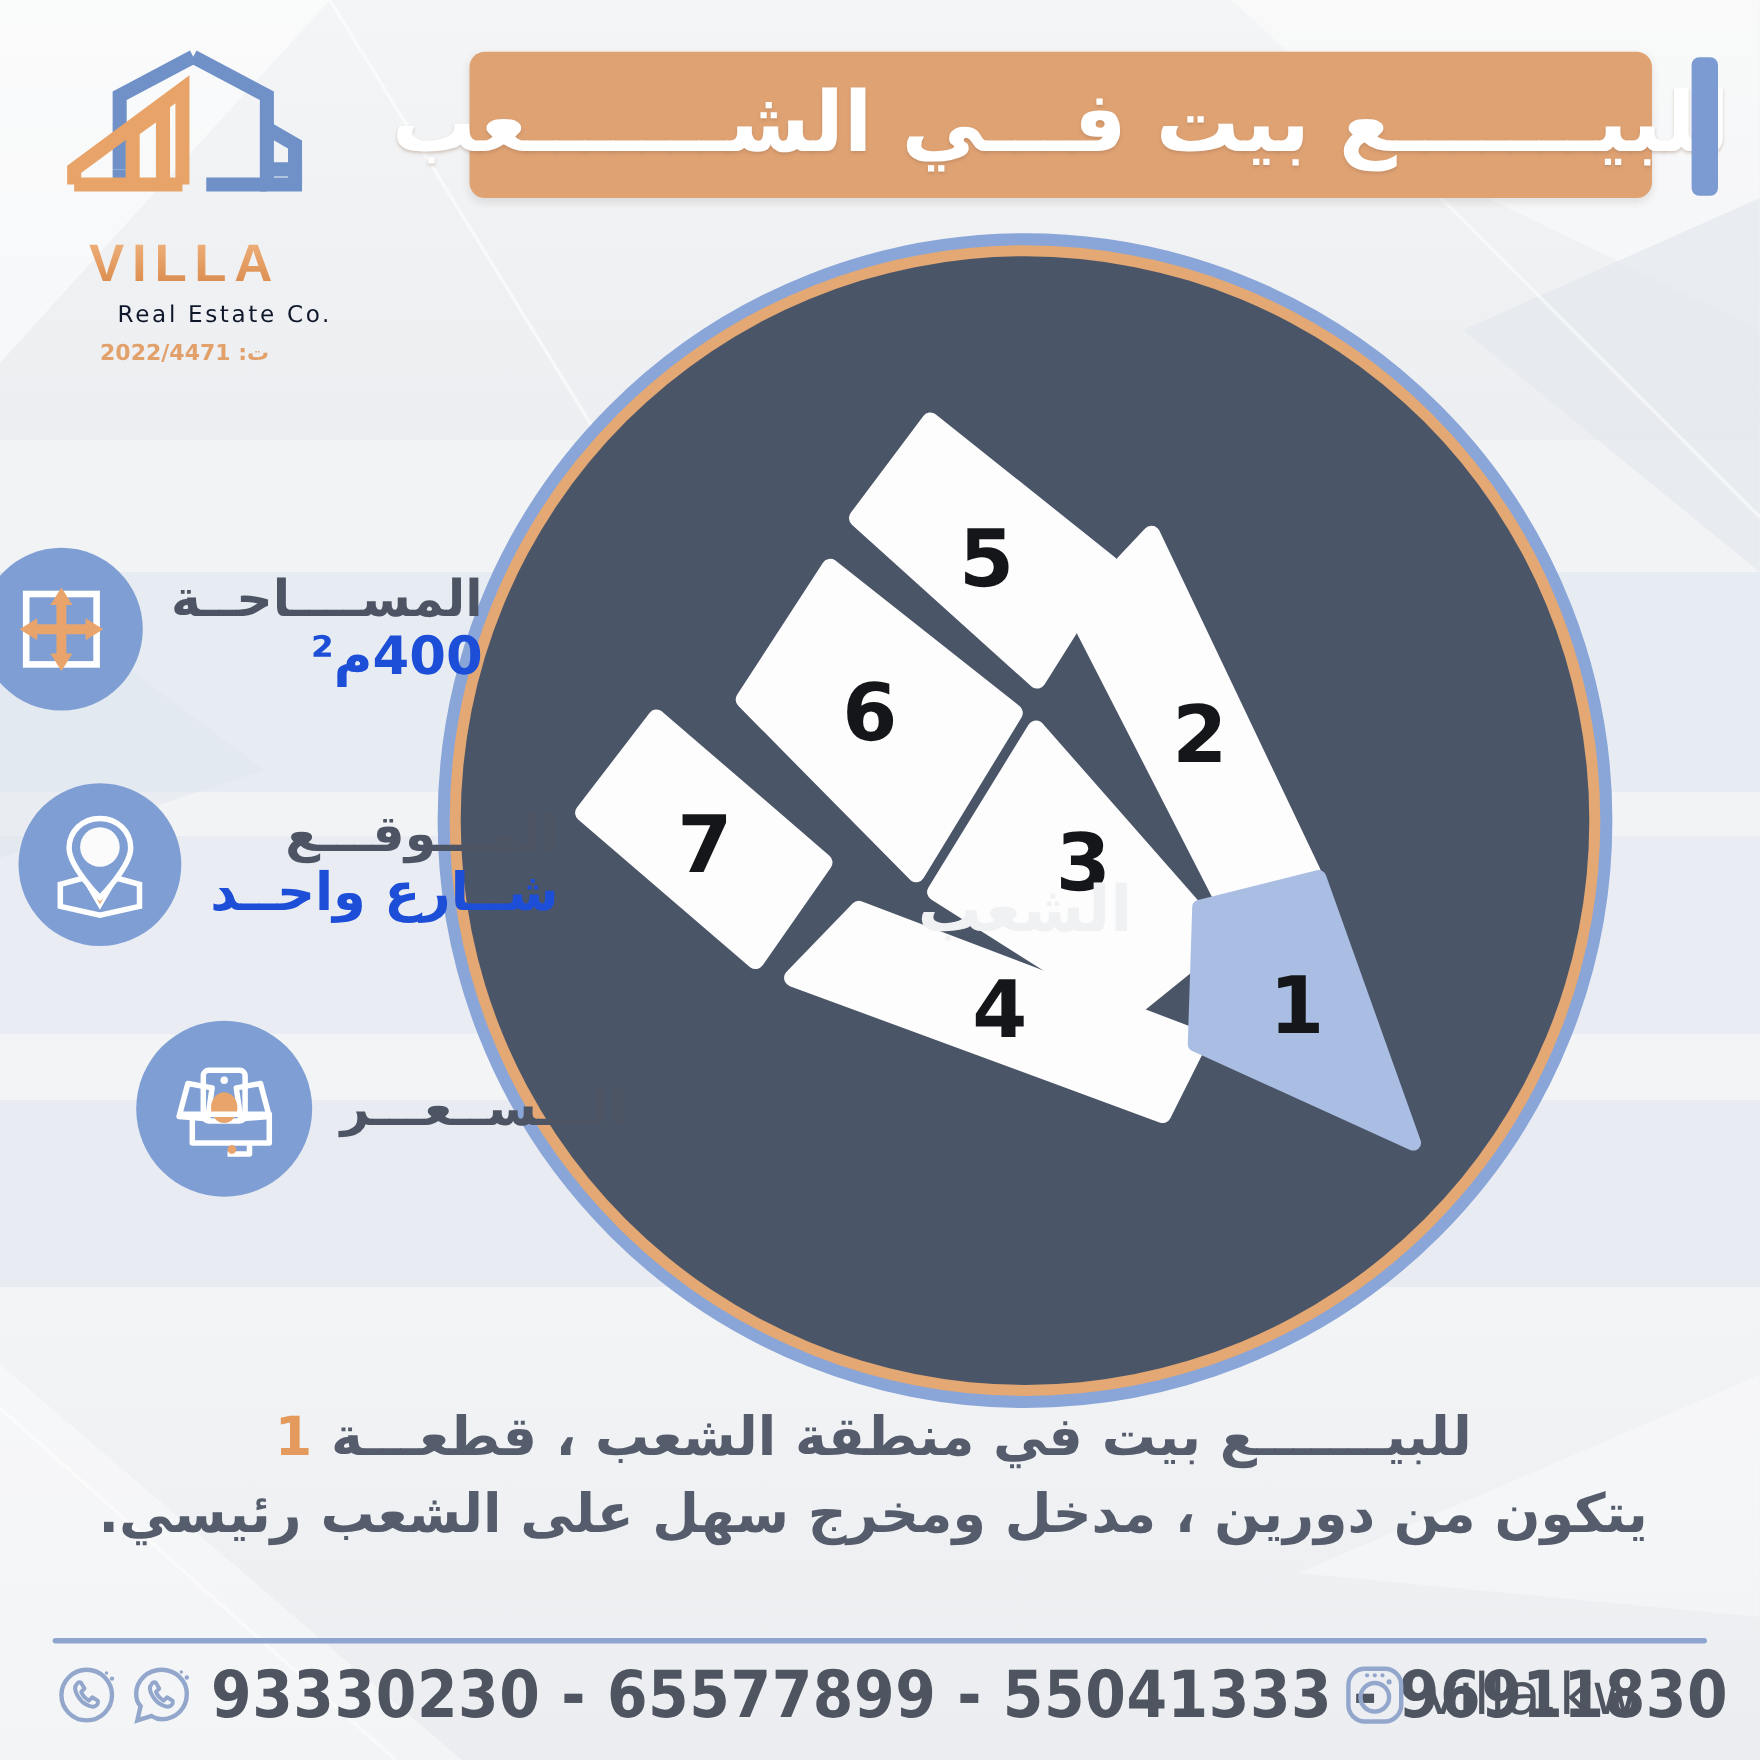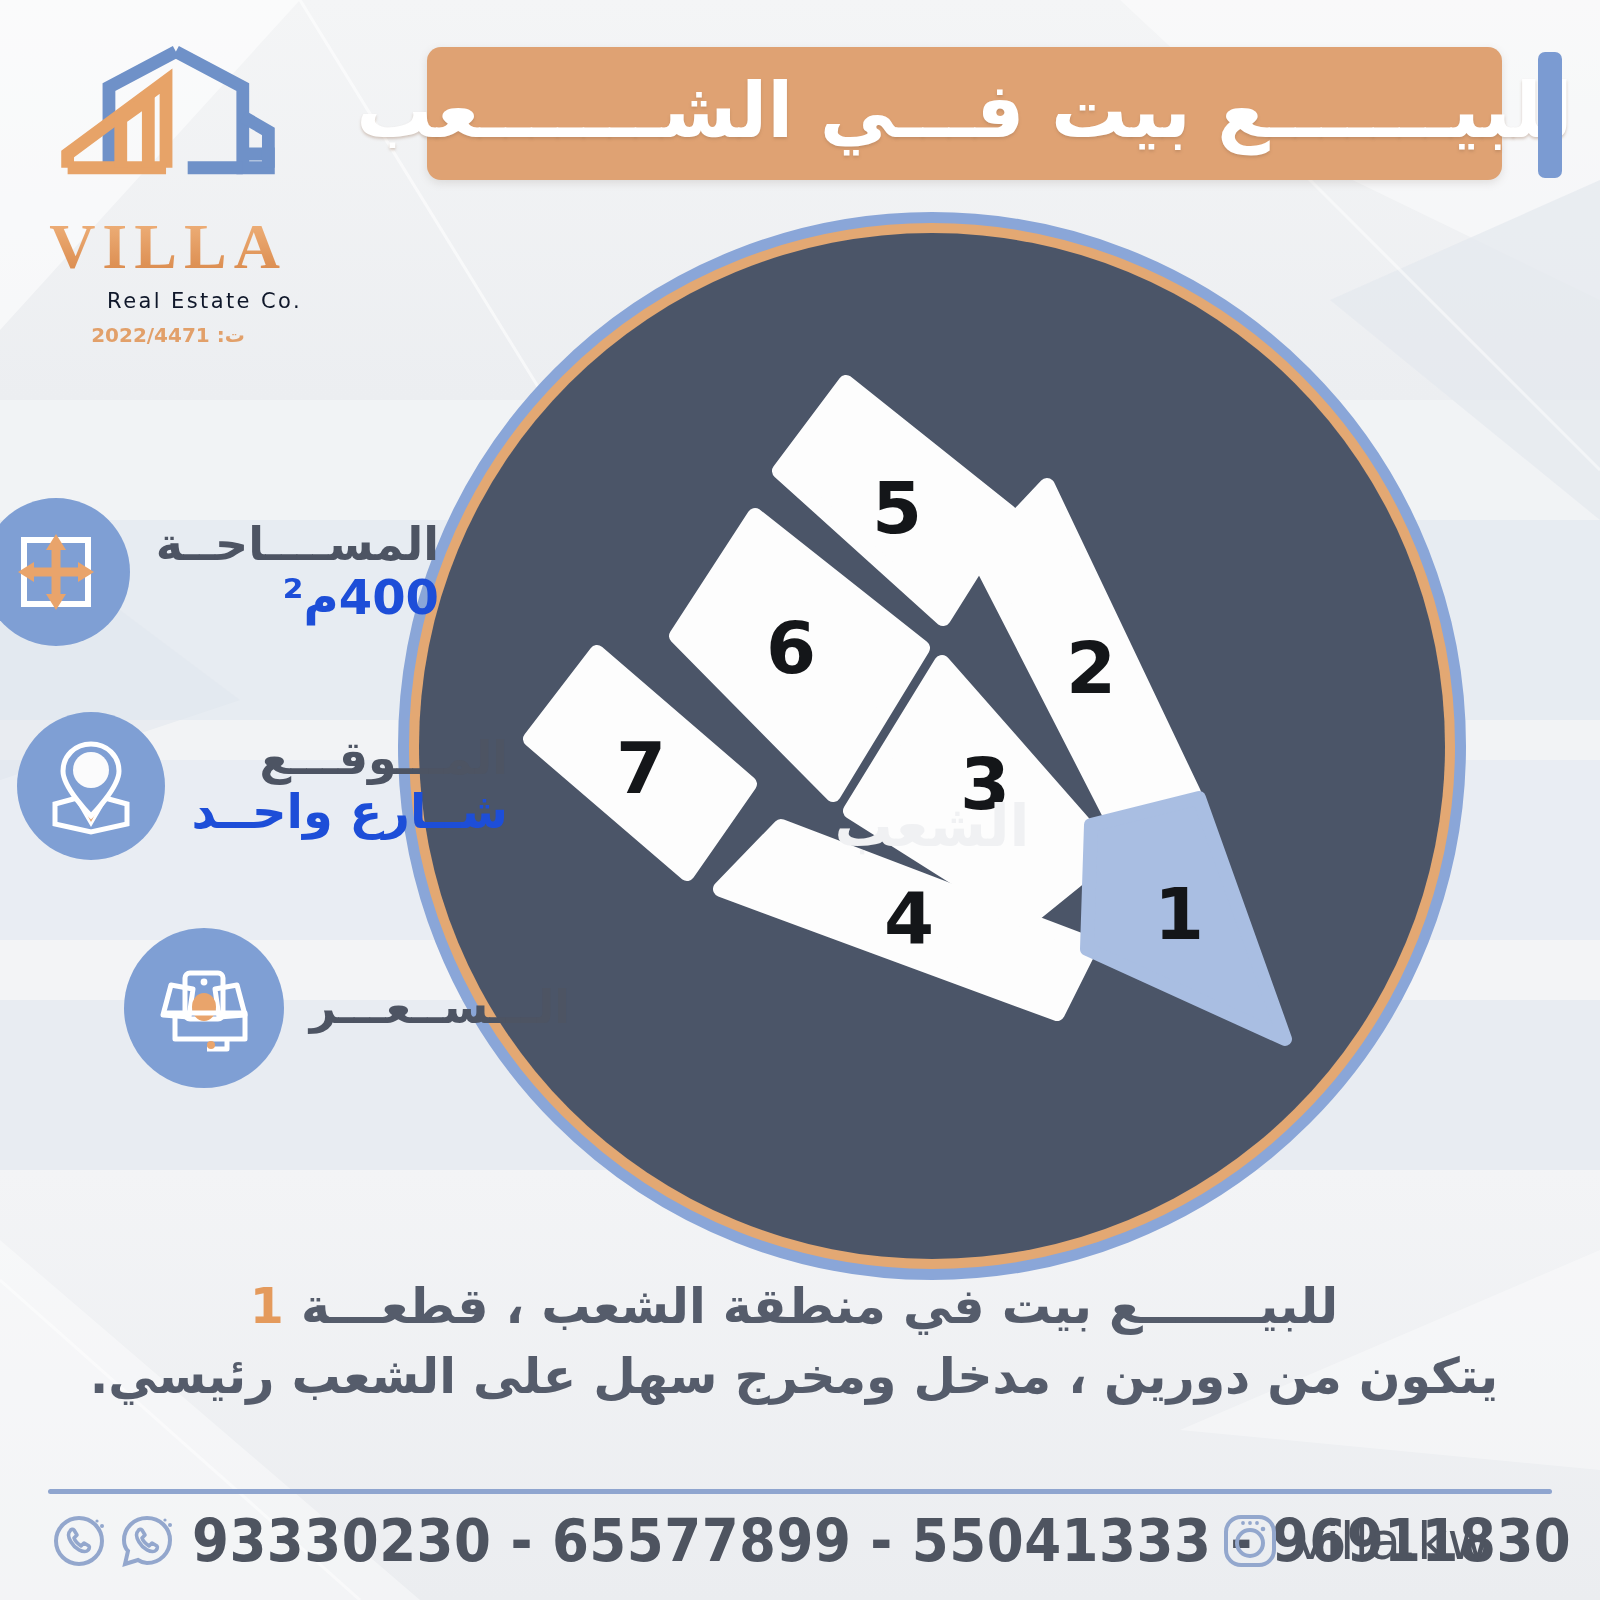--- a/index.html
+++ b/index.html
@@ -30,22 +30,22 @@
   }
   #header-accent-bar {
     position:absolute; top:52px; right:38px; width:24px; height:126px;
     background:#7b9bd2; border-radius:7px; z-index:6;
   }
 
   
   #logo-block { position:absolute; top:30px; left:34px; width:268px; z-index:6; text-align:center; }
   #logo-mark { width:238px; height:185px; margin:0 auto; display:block; }
   #logo-wordmark {
-    font-family:Liberation Serif, serif;
-    font-size:64px; font-weight:700; letter-spacing:7px;
+    font-family:Liberation Sans, sans-serif;
+    font-size:48px; font-weight:700; letter-spacing:7px;
     color:#e09a5f; line-height:.95; margin-top:2px;
     background:linear-gradient(180deg,#efb27c 0%,#d9884a 100%);
     -webkit-background-clip:text; background-clip:text;
     -webkit-text-fill-color:transparent;
   }
   #logo-subtitle {
     font-size:21px; color:#0f172a; letter-spacing:2.4px;
     margin-top:11px; direction:ltr;text-align:right;
   }
   #logo-license {

